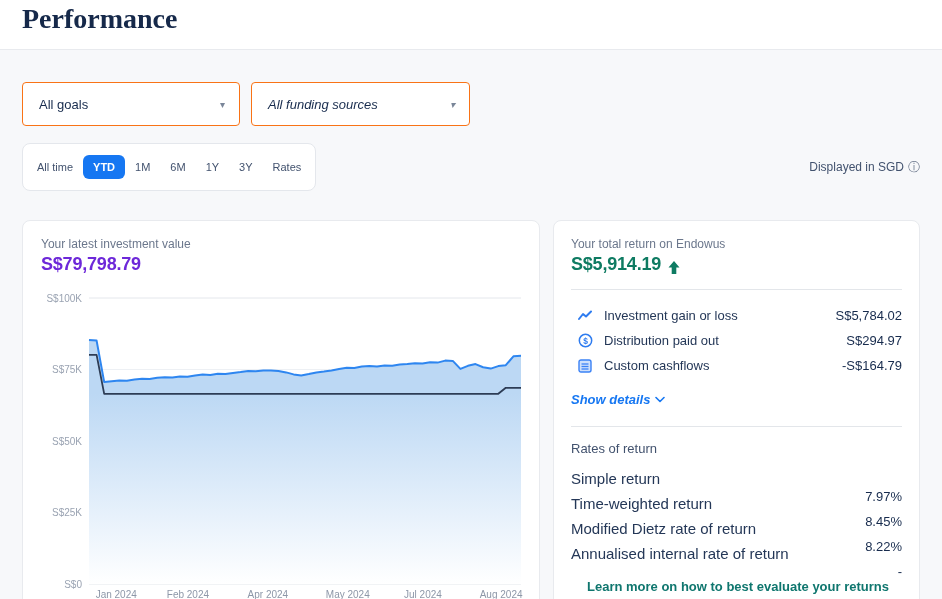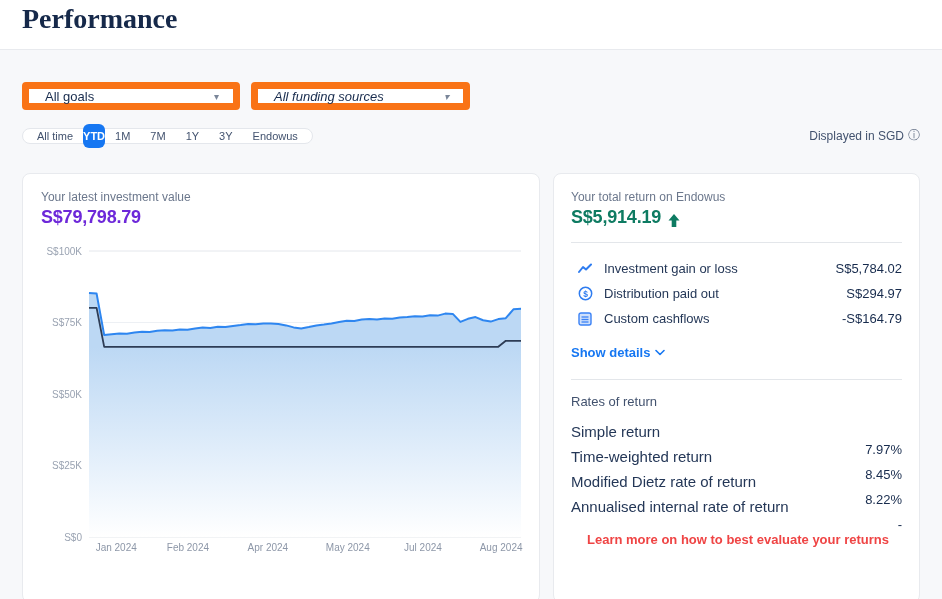--- a/index.html
+++ b/index.html
@@ -14,41 +14,41 @@
     height:50px; background:#ffffff; border-bottom:1px solid #e8eaee;
     padding:0 22px; display:flex; align-items:flex-start;
   }
   .page-title {
     font-family:"Liberation Serif", serif;
     font-size:28px; font-weight:600; color:#16294a; line-height:1.2; margin-top:2px;
   }
   
   .filters-row { display:flex; gap:11px; padding:0 22px; margin-top:32px; }
   .select-box {
-    background:#fff; border:7px solid #f97316; border-radius:4px;
-    height:28px; display:flex; align-items:center; justify-content:space-between;
+    background:#fff; border:1px solid #f97316; border-radius:4px;
+    height:44px; display:flex; align-items:center; justify-content:space-between;
     padding:0 14px 0 16px; font-size:13px; color:#172b4d; cursor:pointer;
   }
   .select-goals { width:218px; }
   .select-funding { width:219px;font-style:italic; }
   .caret { color:#7a8699; font-size:10px; margin-left:8px; }
   
   .tabs-row {
     display:flex; justify-content:space-between; align-items:center;
     padding:0 22px; margin-top:17px;
   }
   .time-tabs {
     display:inline-flex; align-items:center; background:#fff;
-    border:1px solid #e4e7ec; border-radius:8px; height:16px; padding:0 4px;
+    border:1px solid #e4e7ec; border-radius:8px; height:48px; padding:0 4px;
   }
   .time-tab {
     font-size:11px; color:#42526e; padding:6px 10px; border-radius:6px;
     cursor:pointer; white-space:nowrap;
   }
-  .time-tab.active { background:#1677f2; color:#ffffff; font-weight:700; padding:6px 0; }
+  .time-tab.active { background:#1677f2; color:#ffffff; font-weight:700; padding:6px 10px; }
   .displayed-in { font-size:12px; color:#42526e; display:flex; align-items:center; gap:4px;text-align:right; }
   .info-glyph { color:#6b778c; font-size:12px; }
   
   .cards-row { display:flex; gap:13px; padding:0 22px; margin-top:29px; align-items:stretch; }
   .card {
     background:#fff; border:1px solid #e8eaee; border-radius:8px;
     min-height:430px;
   }
   .card-left { width:518px; padding:16px 18px; }
   .card-right { width:367px; padding:16px 17px; }
@@ -59,30 +59,30 @@
   
   .chart-wrap { margin-top:15px; }
   
   .breakdown { margin-top:13px;margin-left:7px; }
   .b-row { display:flex; align-items:center; height:25px; }
   .b-icon { width:16px; height:16px; margin-right:10px; flex:none; display:flex; align-items:center; }
   .b-label { font-size:13px; color:#243757; flex:1; }
   .b-value { font-size:13px; color:#172b4d; text-align:right; }
   .show-details {
     margin-top:14px; font-size:13px; font-weight:700; color:#1677f2;
-    display:inline-flex; align-items:center; gap:5px; cursor:pointer;
+    display:inline-flex; align-items:center; gap:5px; cursor:pointer;font-style:italic;
   }
   .rates-title { margin-top:14px; font-size:13px; color:#42526e; }
   .rates { margin-top:10px; }
   .r-row { display:flex; align-items:center; height:25px; }
   .r-label { font-size:15px; color:#243757; flex:1; }
   .r-value { font-size:13px; color:#172b4d;margin-top:36px; }
   .learn-more {
     display:inline-block; margin-top:13px; font-size:13px; font-weight:600;
-    color:#ef4444; cursor:pointer;padding-left:16px;
+    color:#0f766e; cursor:pointer;padding-left:16px;
   }
 </style>
 </head>
 <body>
 
 <div class="page-header">
   <h1 class="page-title">Performance</h1>
 </div>
 
 <div class="filters-row">
@@ -94,24 +94,24 @@
     <span>All funding sources</span>
     <span class="caret">▾</span>
   </div>
 </div>
 
 <div class="tabs-row">
   <div class="time-tabs">
     <span class="time-tab">All time</span>
     <span class="time-tab active">YTD</span>
     <span class="time-tab">1M</span>
-    <span class="time-tab">7M</span>
+    <span class="time-tab">6M</span>
     <span class="time-tab">1Y</span>
     <span class="time-tab">3Y</span>
-    <span class="time-tab">Endowus</span>
+    <span class="time-tab">Rates</span>
   </div>
   <div class="displayed-in">
     <span>Displayed in SGD</span>
     <span class="info-glyph">ⓘ</span>
   </div>
 </div>
 
 <div class="cards-row">
 
   <div class="card card-left">

